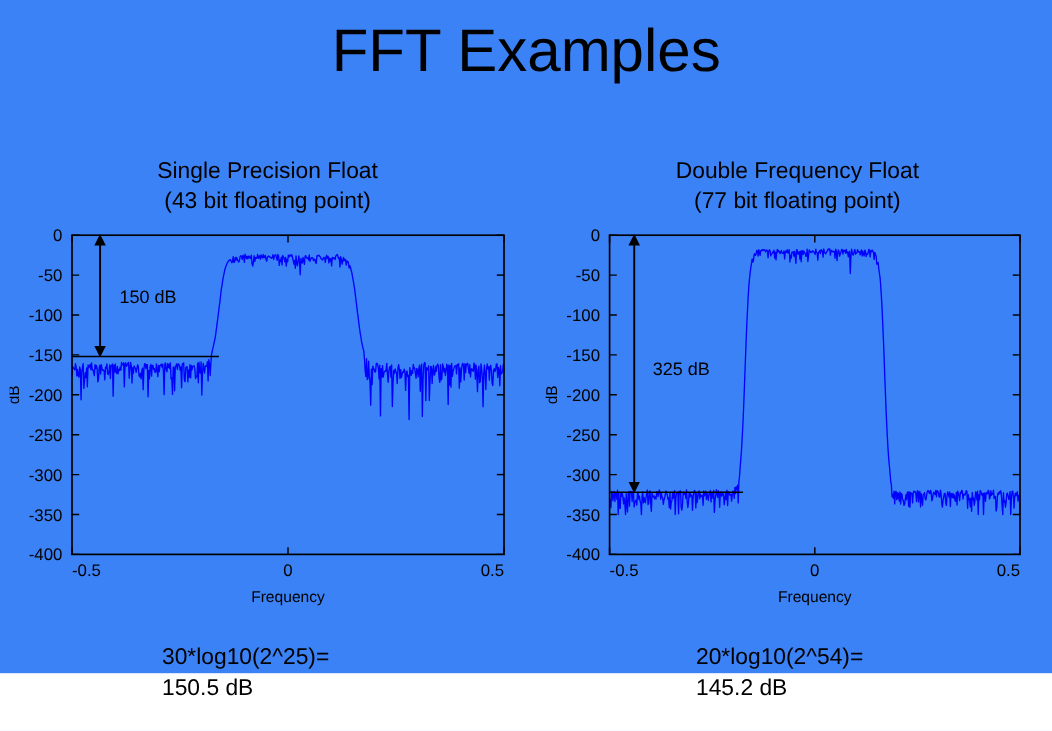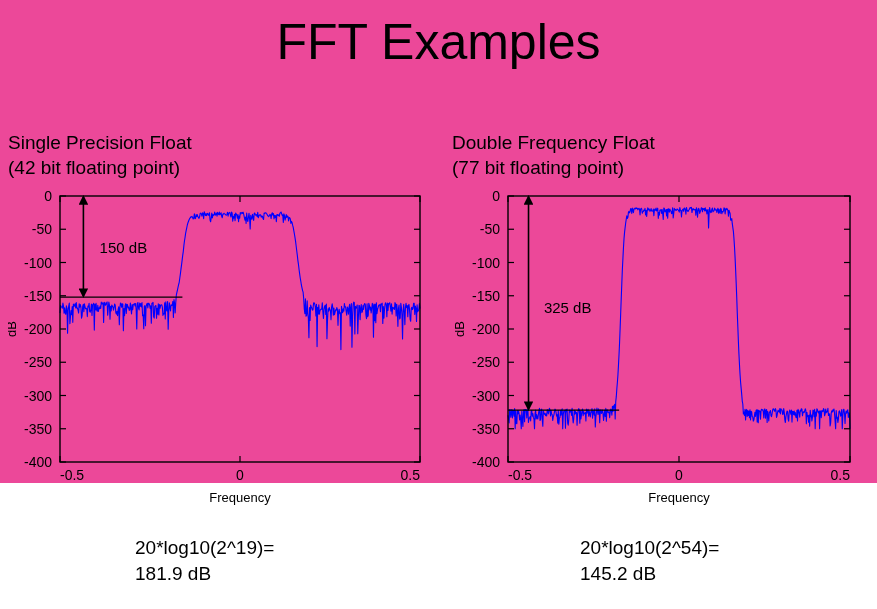--- a/index.html
+++ b/index.html
@@ -12,22 +12,22 @@
     height: 609px;
     position: relative;
     font-family: "Liberation Sans", sans-serif;
     color: #000000;
     overflow: hidden;
   }
   #slide {
     position: absolute;
     left: 0; top: 0;
     width: 877px;
-    height: 483px;
-    background: #ec4899;
+    height: 561px;
+    background: #3b82f6;
   }
   .title {
     position: absolute;
     left: 0;
     top: 14px;
     width: 877px;
     text-align: center;
     font-size: 50px;
     font-weight: 400;
     letter-spacing: 0px;
@@ -35,20 +35,21 @@
     line-height: 1.15;
   }
   .panel {
     position: absolute;
     top: 130px;
   }
   .panel-left  { left: 8px;   width: 430px; }
   .panel-right { left: 452px; width: 425px; }
 
   .subtitle {
+    text-align: center;
     font-size: 19px;
     line-height: 25px;
     color: #000000;
     font-weight: 400;
   }
   .subtitle div { white-space: nowrap; }
 
   .figure {
     position: relative;
     margin-top: 8px;
@@ -73,21 +74,21 @@
 </head>
 <body>
 
 <div id="slide">
 
   <div class="title">FFT Examples</div>
 
   <div class="panel panel-left">
     <div class="subtitle">
       <div>Single Precision Float</div>
-      <div>(42 bit floating point)</div>
+      <div>(43 bit floating point)</div>
     </div>
     <div class="figure">
       <svg id="svg-left" width="430" height="330" viewBox="0 0 430 330">
           <path d="M52.00 125.02 L52.58 117.57 L53.16 118.58 L53.74 119.07 L54.33 120.23 L54.91 115.05 L55.49 118.06 L56.07 125.23 L56.65 119.85 L57.23 125.06 L57.82 126.31 L58.40 117.78 L58.98 120.37 L59.56 145.16 L60.14 122.28 L60.72 118.18 L61.31 115.04 L61.89 135.70 L62.47 128.63 L63.05 122.49 L63.63 126.59 L64.21 118.55 L64.79 134.35 L65.38 116.04 L65.96 118.48 L66.54 117.05 L67.12 115.71 L67.70 119.90 L68.28 114.45 L68.87 120.18 L69.45 120.10 L70.03 122.23 L70.61 125.08 L71.19 115.90 L71.77 119.11 L72.36 116.51 L72.94 119.15 L73.52 130.21 L74.10 127.97 L74.68 118.44 L75.26 116.30 L75.84 123.64 L76.43 115.80 L77.01 119.02 L77.59 120.84 L78.17 120.25 L78.75 120.97 L79.33 128.58 L79.92 118.06 L80.50 118.89 L81.08 115.28 L81.66 123.35 L82.24 124.20 L82.82 121.79 L83.41 116.15 L83.99 127.48 L84.57 116.82 L85.15 116.40 L85.73 115.34 L86.31 142.10 L86.89 116.36 L87.48 121.99 L88.06 115.36 L88.64 122.06 L89.22 123.26 L89.80 117.29 L90.38 123.49 L90.97 119.77 L91.55 120.73 L92.13 118.03 L92.71 120.52 L93.29 114.03 L93.87 116.03 L94.46 115.79 L95.04 114.39 L95.62 134.37 L96.20 115.44 L96.78 114.30 L97.36 117.31 L97.95 116.47 L98.53 114.98 L99.11 113.94 L99.69 127.25 L100.27 119.46 L100.85 113.98 L101.43 117.01 L102.02 131.15 L102.60 118.40 L103.18 123.03 L103.76 116.93 L104.34 118.16 L104.92 119.07 L105.51 122.25 L106.09 119.25 L106.67 115.96 L107.25 117.24 L107.83 124.75 L108.41 126.10 L109.00 123.23 L109.58 127.69 L110.16 121.36 L110.74 118.78 L111.32 136.71 L111.90 120.13 L112.48 114.95 L113.07 115.57 L113.65 119.30 L114.23 115.77 L114.81 115.92 L115.39 142.70 L115.97 120.67 L116.56 127.66 L117.14 117.48 L117.72 115.73 L118.30 125.39 L118.88 116.41 L119.46 116.48 L120.05 119.90 L120.63 119.15 L121.21 122.38 L121.79 121.83 L122.37 115.17 L122.95 120.71 L123.53 125.89 L124.12 116.58 L124.70 121.65 L125.28 116.64 L125.86 116.29 L126.44 115.57 L127.02 117.97 L127.61 115.45 L128.19 121.77 L128.77 140.87 L129.35 115.26 L129.93 114.49 L130.51 120.10 L131.10 121.87 L131.68 115.08 L132.26 118.28 L132.84 115.49 L133.42 118.90 L134.00 114.45 L134.58 127.72 L135.17 127.03 L135.75 140.69 L136.33 118.38 L136.91 117.67 L137.49 137.61 L138.07 118.72 L138.66 116.51 L139.24 115.21 L139.82 119.83 L140.40 115.27 L140.98 115.39 L141.56 116.78 L142.15 120.53 L142.73 117.74 L143.31 135.18 L143.89 115.25 L144.47 115.46 L145.05 114.38 L145.63 128.67 L146.22 130.10 L146.80 118.62 L147.38 117.70 L147.96 117.57 L148.54 130.24 L149.12 120.35 L149.71 126.24 L150.29 115.78 L150.87 126.95 L151.45 116.60 L152.03 120.31 L152.61 117.11 L153.20 117.05 L153.78 116.83 L154.36 119.21 L154.94 127.41 L155.52 125.62 L156.10 125.93 L156.68 114.70 L157.27 131.04 L157.85 113.82 L158.43 121.98 L159.01 122.93 L159.59 113.52 L160.17 141.21 L160.76 122.94 L161.34 114.86 L161.92 119.44 L162.50 122.88 L163.08 116.76 L163.66 117.39 L164.25 117.20 L164.83 113.44 L165.41 129.42 L165.99 111.66 L166.57 114.98 L167.15 124.91 L167.74 114.92 L168.32 107.21 L168.90 104.48 L169.48 101.86 L170.06 99.23 L170.64 96.50 L171.22 94.30 L171.81 90.01 L172.39 85.87 L172.97 81.10 L173.55 76.86 L174.13 72.14 L174.71 67.43 L175.30 63.35 L175.88 57.62 L176.46 53.00 L177.04 49.53 L177.62 45.42 L178.20 42.40 L178.79 39.69 L179.37 36.74 L179.95 34.79 L180.53 33.19 L181.11 31.74 L181.69 30.46 L182.27 29.91 L182.86 28.87 L183.44 29.05 L184.02 28.39 L184.60 29.46 L185.18 30.97 L185.76 30.06 L186.35 25.83 L186.93 30.72 L187.51 30.41 L188.09 26.54 L188.67 28.66 L189.25 26.59 L189.84 28.54 L190.42 29.53 L191.00 30.35 L191.58 28.87 L192.16 25.54 L192.74 25.09 L193.32 25.95 L193.91 28.15 L194.49 24.74 L195.07 25.45 L195.65 30.59 L196.23 23.81 L196.81 25.33 L197.40 27.49 L197.98 25.73 L198.56 27.67 L199.14 25.47 L199.72 25.41 L200.30 27.26 L200.89 27.20 L201.47 24.70 L202.05 32.07 L202.63 33.70 L203.21 29.97 L203.79 25.15 L204.37 29.89 L204.96 26.55 L205.54 27.35 L206.12 26.89 L206.70 24.00 L207.28 27.20 L207.86 26.49 L208.45 25.08 L209.03 28.19 L209.61 24.39 L210.19 26.12 L210.77 26.73 L211.35 24.12 L211.94 26.87 L212.52 25.68 L213.10 24.78 L213.68 28.27 L214.26 29.70 L214.84 26.00 L215.42 26.13 L216.01 25.30 L216.59 26.02 L217.17 26.18 L217.75 26.82 L218.33 27.26 L218.91 26.50 L219.50 24.30 L220.08 28.16 L220.66 25.25 L221.24 24.78 L221.82 24.37 L222.40 26.78 L222.99 28.99 L223.57 24.05 L224.15 25.26 L224.73 33.12 L225.31 28.55 L225.89 30.06 L226.47 26.30 L227.06 32.72 L227.64 24.93 L228.22 25.95 L228.80 27.17 L229.38 30.18 L229.96 26.44 L230.55 33.75 L231.13 27.98 L231.71 30.11 L232.29 24.53 L232.87 26.01 L233.45 24.99 L234.04 24.36 L234.62 25.43 L235.20 24.32 L235.78 26.57 L236.36 29.32 L236.94 32.15 L237.53 29.01 L238.11 35.56 L238.69 25.17 L239.27 31.54 L239.85 33.49 L240.43 29.13 L241.01 25.32 L241.60 30.84 L242.18 40.95 L242.76 27.36 L243.34 30.84 L243.92 31.15 L244.50 26.42 L245.09 29.20 L245.67 32.38 L246.25 25.33 L246.83 25.09 L247.41 26.91 L247.99 27.17 L248.58 26.70 L249.16 28.72 L249.74 24.38 L250.32 29.74 L250.90 27.91 L251.48 26.99 L252.06 26.62 L252.65 26.99 L253.23 29.17 L253.81 27.97 L254.39 28.23 L254.97 30.51 L255.55 31.49 L256.14 24.99 L256.72 25.33 L257.30 24.83 L257.88 24.69 L258.46 25.79 L259.04 26.11 L259.63 27.68 L260.21 27.98 L260.79 28.63 L261.37 27.37 L261.95 26.44 L262.53 27.13 L263.11 30.65 L263.70 25.98 L264.28 24.74 L264.86 27.20 L265.44 25.61 L266.02 31.02 L266.60 27.19 L267.19 29.48 L267.77 27.55 L268.35 33.62 L268.93 26.44 L269.51 26.62 L270.09 27.54 L270.68 26.86 L271.26 28.36 L271.84 25.33 L272.42 24.74 L273.00 24.00 L273.58 25.52 L274.16 27.38 L274.75 26.88 L275.33 34.52 L275.91 25.89 L276.49 27.77 L277.07 32.19 L277.65 29.55 L278.24 26.56 L278.82 29.34 L279.40 28.00 L279.98 28.49 L280.56 32.97 L281.14 29.51 L281.73 29.77 L282.31 30.92 L282.89 35.35 L283.47 33.37 L284.05 34.59 L284.63 37.21 L285.21 39.41 L285.80 42.65 L286.38 45.84 L286.96 49.33 L287.54 53.06 L288.12 57.75 L288.70 62.46 L289.29 67.10 L289.87 72.37 L290.45 76.30 L291.03 81.31 L291.61 85.64 L292.19 89.73 L292.78 93.04 L293.36 96.96 L293.94 99.55 L294.52 102.32 L295.10 104.13 L295.68 110.56 L296.26 120.65 L296.85 125.70 L297.43 110.87 L298.01 128.27 L298.59 127.53 L299.17 112.92 L299.75 125.34 L300.34 129.91 L300.92 149.65 L301.50 119.66 L302.08 132.51 L302.66 117.16 L303.24 118.67 L303.83 120.03 L304.41 122.11 L304.99 121.74 L305.57 115.06 L306.15 114.71 L306.73 116.05 L307.32 118.72 L307.90 127.86 L308.48 116.27 L309.06 158.61 L309.64 119.32 L310.22 126.19 L310.80 116.78 L311.39 126.25 L311.97 122.59 L312.55 121.76 L313.13 120.96 L313.71 121.19 L314.29 114.79 L314.88 123.90 L315.46 130.57 L316.04 121.44 L316.62 118.38 L317.20 117.35 L317.78 126.35 L318.37 116.03 L318.95 150.79 L319.53 131.33 L320.11 120.70 L320.69 123.22 L321.27 119.45 L321.85 121.60 L322.44 122.91 L323.02 131.64 L323.60 119.03 L324.18 115.90 L324.76 119.54 L325.34 127.30 L325.93 119.95 L326.51 126.58 L327.09 124.05 L327.67 121.75 L328.25 122.26 L328.83 119.63 L329.42 121.51 L330.00 137.34 L330.58 123.59 L331.16 121.19 L331.74 125.82 L332.32 124.71 L332.90 161.58 L333.49 118.33 L334.07 122.12 L334.65 124.77 L335.23 120.76 L335.81 123.21 L336.39 115.61 L336.98 119.02 L337.56 118.87 L338.14 123.20 L338.72 127.21 L339.30 118.96 L339.88 120.75 L340.47 126.09 L341.05 119.24 L341.63 116.32 L342.21 138.08 L342.79 119.77 L343.37 115.54 L343.95 159.14 L344.54 128.71 L345.12 116.80 L345.70 114.10 L346.28 114.46 L346.86 145.91 L347.44 118.42 L348.03 120.33 L348.61 119.29 L349.19 116.96 L349.77 145.73 L350.35 129.45 L350.93 117.42 L351.52 117.75 L352.10 131.60 L352.68 120.34 L353.26 116.57 L353.84 124.58 L354.42 123.39 L355.00 117.60 L355.59 121.47 L356.17 116.61 L356.75 115.48 L357.33 116.81 L357.91 127.02 L358.49 130.66 L359.08 115.78 L359.66 128.78 L360.24 127.21 L360.82 115.35 L361.40 117.42 L361.98 122.05 L362.57 119.05 L363.15 124.91 L363.73 120.74 L364.31 115.41 L364.89 117.53 L365.47 149.16 L366.05 116.11 L366.64 132.79 L367.22 116.41 L367.80 134.66 L368.38 114.84 L368.96 125.70 L369.54 121.32 L370.13 119.42 L370.71 117.30 L371.29 116.96 L371.87 116.63 L372.45 123.63 L373.03 115.71 L373.62 116.56 L374.20 115.17 L374.78 135.46 L375.36 118.64 L375.94 130.24 L376.52 121.22 L377.11 115.95 L377.69 114.85 L378.27 116.83 L378.85 128.66 L379.43 115.00 L380.01 122.41 L380.59 115.45 L381.18 115.96 L381.76 114.69 L382.34 118.99 L382.92 123.12 L383.50 115.82 L384.08 126.09 L384.67 119.37 L385.25 119.47 L385.83 120.87 L386.41 121.49 L386.99 114.62 L387.57 115.86 L388.16 127.97 L388.74 116.37 L389.32 122.66 L389.90 138.34 L390.48 120.31 L391.06 117.07 L391.64 130.86 L392.23 129.88 L392.81 115.28 L393.39 119.29 L393.97 127.14 L394.55 151.03 L395.13 122.96 L395.72 116.35 L396.30 124.29 L396.88 136.60 L397.46 119.15 L398.04 115.35 L398.62 119.58 L399.21 117.59 L399.79 128.68 L400.37 117.95 L400.95 116.42 L401.53 121.52 L402.11 131.33 L402.69 133.22 L403.28 120.55 L403.86 119.24 L404.44 121.58 L405.02 120.40 L405.60 115.40 L406.18 115.22 L406.77 126.49 L407.35 118.13 L407.93 120.32 L408.51 133.50 L409.09 116.79 L409.67 123.60 L410.26 122.78 L410.84 121.51 L411.42 115.57 L412.00 120.63 " fill="none" stroke="#0000ff" stroke-width="1.1" stroke-linejoin="round"></path>
           <rect x="52" y="8" width="360" height="266" fill="none" stroke="#000000" stroke-width="1.4"></rect>
           <line x1="52" y1="8" x2="58" y2="8" stroke="#000000" stroke-width="1.2"></line>
           <line x1="412" y1="8" x2="406" y2="8" stroke="#000000" stroke-width="1.2"></line>
           <text x="44" y="13" text-anchor="end" class="tick">0</text>
           <line x1="52" y1="41.25" x2="58" y2="41.25" stroke="#000000" stroke-width="1.2"></line>
           <line x1="412" y1="41.25" x2="406" y2="41.25" stroke="#000000" stroke-width="1.2"></line>
@@ -189,21 +190,21 @@
             </marker>
           </defs>
           <line x1="76.52" y1="9" x2="76.52" y2="221.13" stroke="#000000" stroke-width="1.6" marker-start="url(#svg-right-arrow-end)" marker-end="url(#svg-right-arrow-end)"></line>
           <text x="91.91" y="124.72" text-anchor="start" class="annot">325 dB</text>
           <line x1="56" y1="222.13" x2="167.15" y2="222.13" stroke="#000000" stroke-width="1.3"></line>
         </svg>
     </div>
   </div>
 
   <div class="caption caption-left">
-    <div>20*log10(2^19)=</div>
-    <div>181.9 dB</div>
+    <div>30*log10(2^25)=</div>
+    <div>150.5 dB</div>
   </div>
   <div class="caption caption-right">
     <div>20*log10(2^54)=</div>
     <div>145.2 dB</div>
   </div>
 
 </div>
 
 </body></html>

